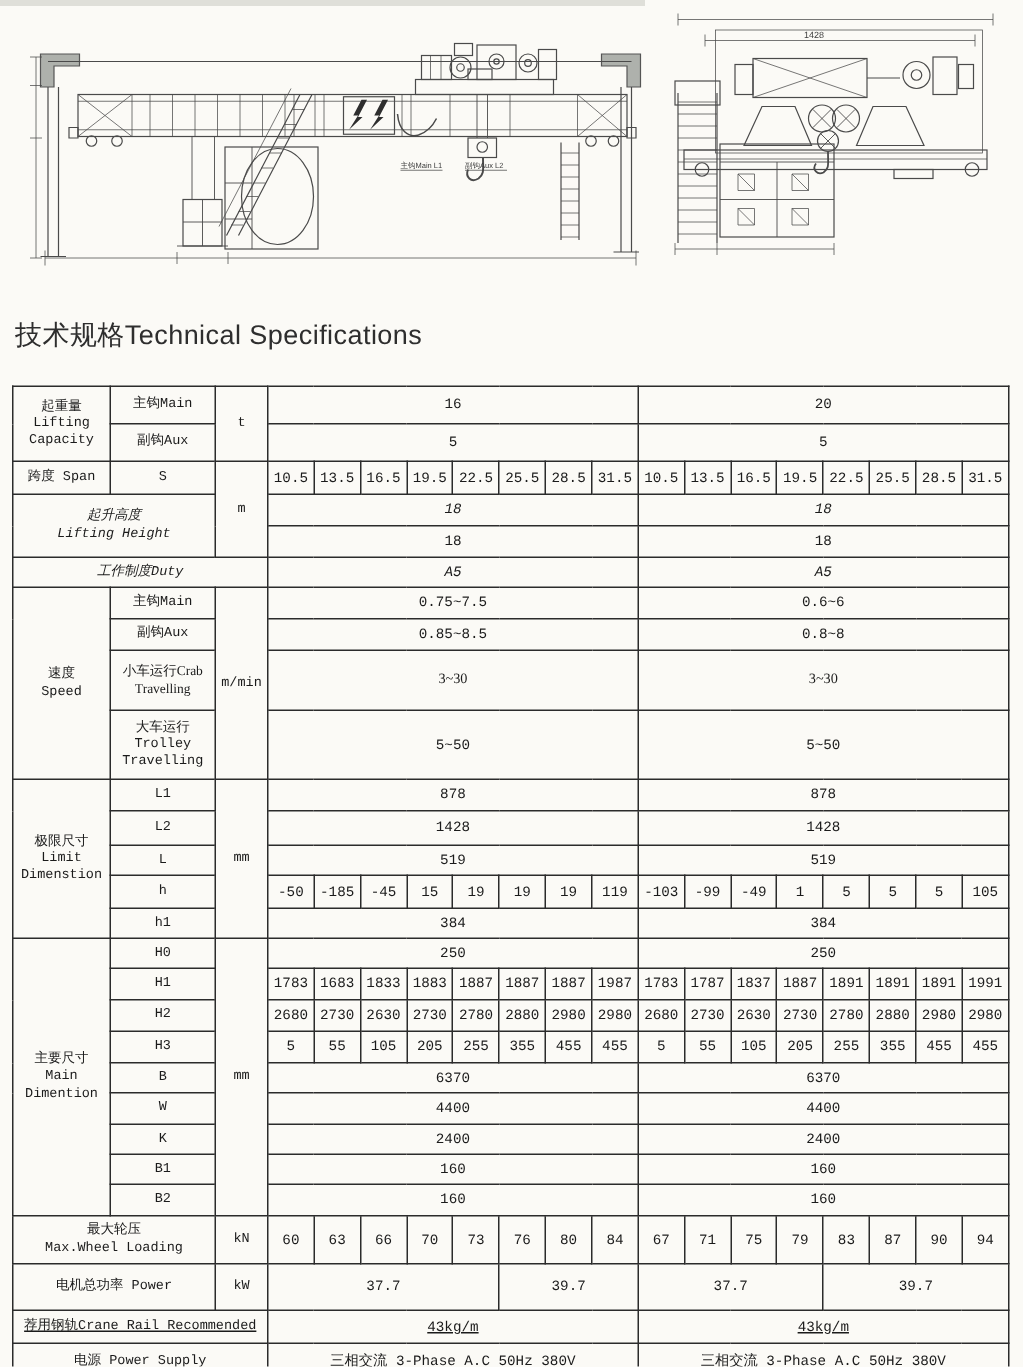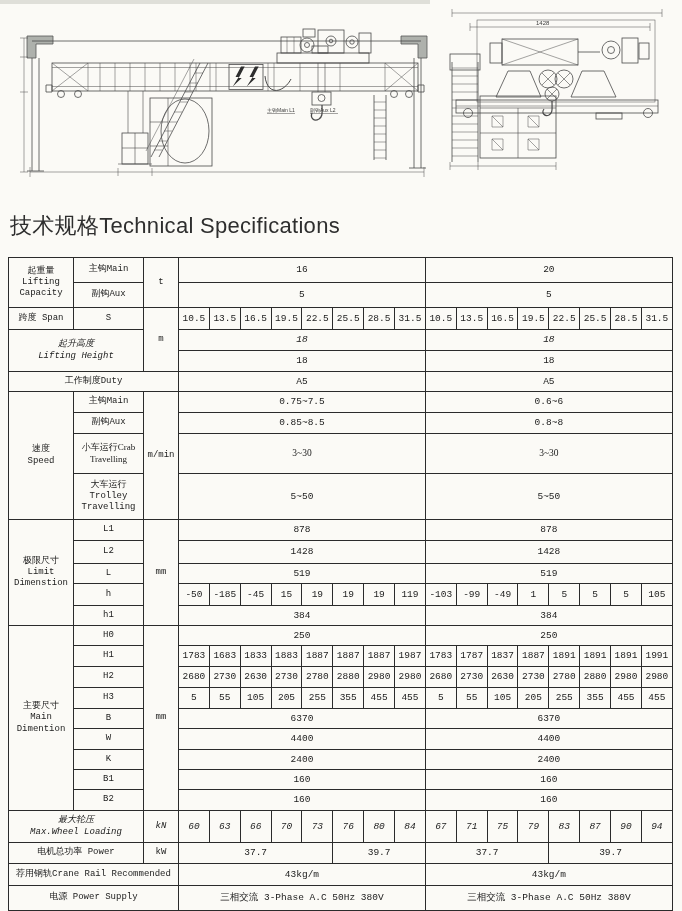--- a/index.html
+++ b/index.html
@@ -5,21 +5,21 @@
   html,body{margin:0;padding:0;}
   body{
     width:682px;height:911px;position:relative;overflow:hidden;
     background:#fbfaf6;
     font-family:"Liberation Sans", sans-serif;
   }
   .drawing-area{position:absolute;left:0;top:0;width:682px;height:206px;}
   .page-title{
     position:absolute;left:10px;top:211px;
     font-family:"Liberation Sans", sans-serif;
-    font-size:22px;color:#2e2e2e;letter-spacing:.3px;
+    font-size:18px;color:#2e2e2e;letter-spacing:.3px;
   }
   table.spec{
     position:absolute;left:8px;top:257px;width:664px;
     border-collapse:collapse;table-layout:fixed;
     border:1.5px solid #222;
     font-family:"Liberation Mono","DejaVu Sans Mono",monospace;
     color:#1b1b1b;
   }
   table.spec td{
     border:1px solid #2b2b2b;
@@ -210,21 +210,21 @@
       <tr style="height: 21px; font-style: italic;">
         <td colspan="2" rowspan="2" class="lbl">起升高度
 Lifting Height</td>
         <td colspan="8" class="val">18</td>
         <td colspan="8" class="val">18</td>
       </tr>
       <tr style="height: 21px;">
         <td colspan="8" class="val">18</td>
         <td colspan="8" class="val">18</td>
       </tr>
-      <tr style="height: 20px;">
+      <tr style="height: 20px; font-style: italic;">
         <td colspan="3" class="lbl">工作制度Duty</td>
         <td colspan="8" class="val">A5</td>
         <td colspan="8" class="val">A5</td>
       </tr>
       <tr style="height: 21px;">
         <td rowspan="4" class="lbl">速度
 Speed</td>
         <td class="lbl">主钩Main</td>
         <td rowspan="4" class="lbl">m/min</td>
         <td colspan="8" class="val">0.75~7.5</td>
@@ -375,50 +375,50 @@
       <tr style="height: 20px;">
         <td class="lbl">B1</td>
         <td colspan="8" class="val">160</td>
         <td colspan="8" class="val">160</td>
       </tr>
       <tr style="height: 21px;">
         <td class="lbl">B2</td>
         <td colspan="8" class="val">160</td>
         <td colspan="8" class="val">160</td>
       </tr>
-      <tr style="height: 32px; font-style: italic;">
+      <tr style="height: 32px;">
         <td colspan="2" class="lbl">最大轮压
 Max.Wheel Loading</td>
         <td class="lbl">kN</td>
         <td class="val">60</td>
         <td class="val">63</td>
         <td class="val">66</td>
         <td class="val">70</td>
         <td class="val">73</td>
         <td class="val">76</td>
         <td class="val">80</td>
         <td class="val">84</td>
         <td class="val">67</td>
         <td class="val">71</td>
         <td class="val">75</td>
         <td class="val">79</td>
         <td class="val">83</td>
         <td class="val">87</td>
         <td class="val">90</td>
         <td class="val">94</td>
       </tr>
-      <tr style="height: 21px;">
+      <tr style="height: 31px;">
         <td colspan="2" class="lbl">电机总功率 Power</td>
         <td class="lbl">kW</td>
         <td colspan="5" class="val">37.7</td>
         <td colspan="3" class="val">39.7</td>
         <td colspan="4" class="val">37.7</td>
         <td colspan="4" class="val">39.7</td>
       </tr>
-      <tr style="height: 22px;">
+      <tr style="height: 22px; text-decoration: underline;">
         <td colspan="3" class="lbl">荐用钢轨Crane Rail Recommended</td>
         <td colspan="8" class="val">43kg/m</td>
         <td colspan="8" class="val">43kg/m</td>
       </tr>
       <tr style="height: 25px;">
         <td colspan="3" class="lbl">电源 Power Supply</td>
         <td colspan="8" class="val">三相交流 3-Phase A.C 50Hz  380V</td>
         <td colspan="8" class="val">三相交流 3-Phase A.C 50Hz  380V</td>
       </tr>
     </tbody>

